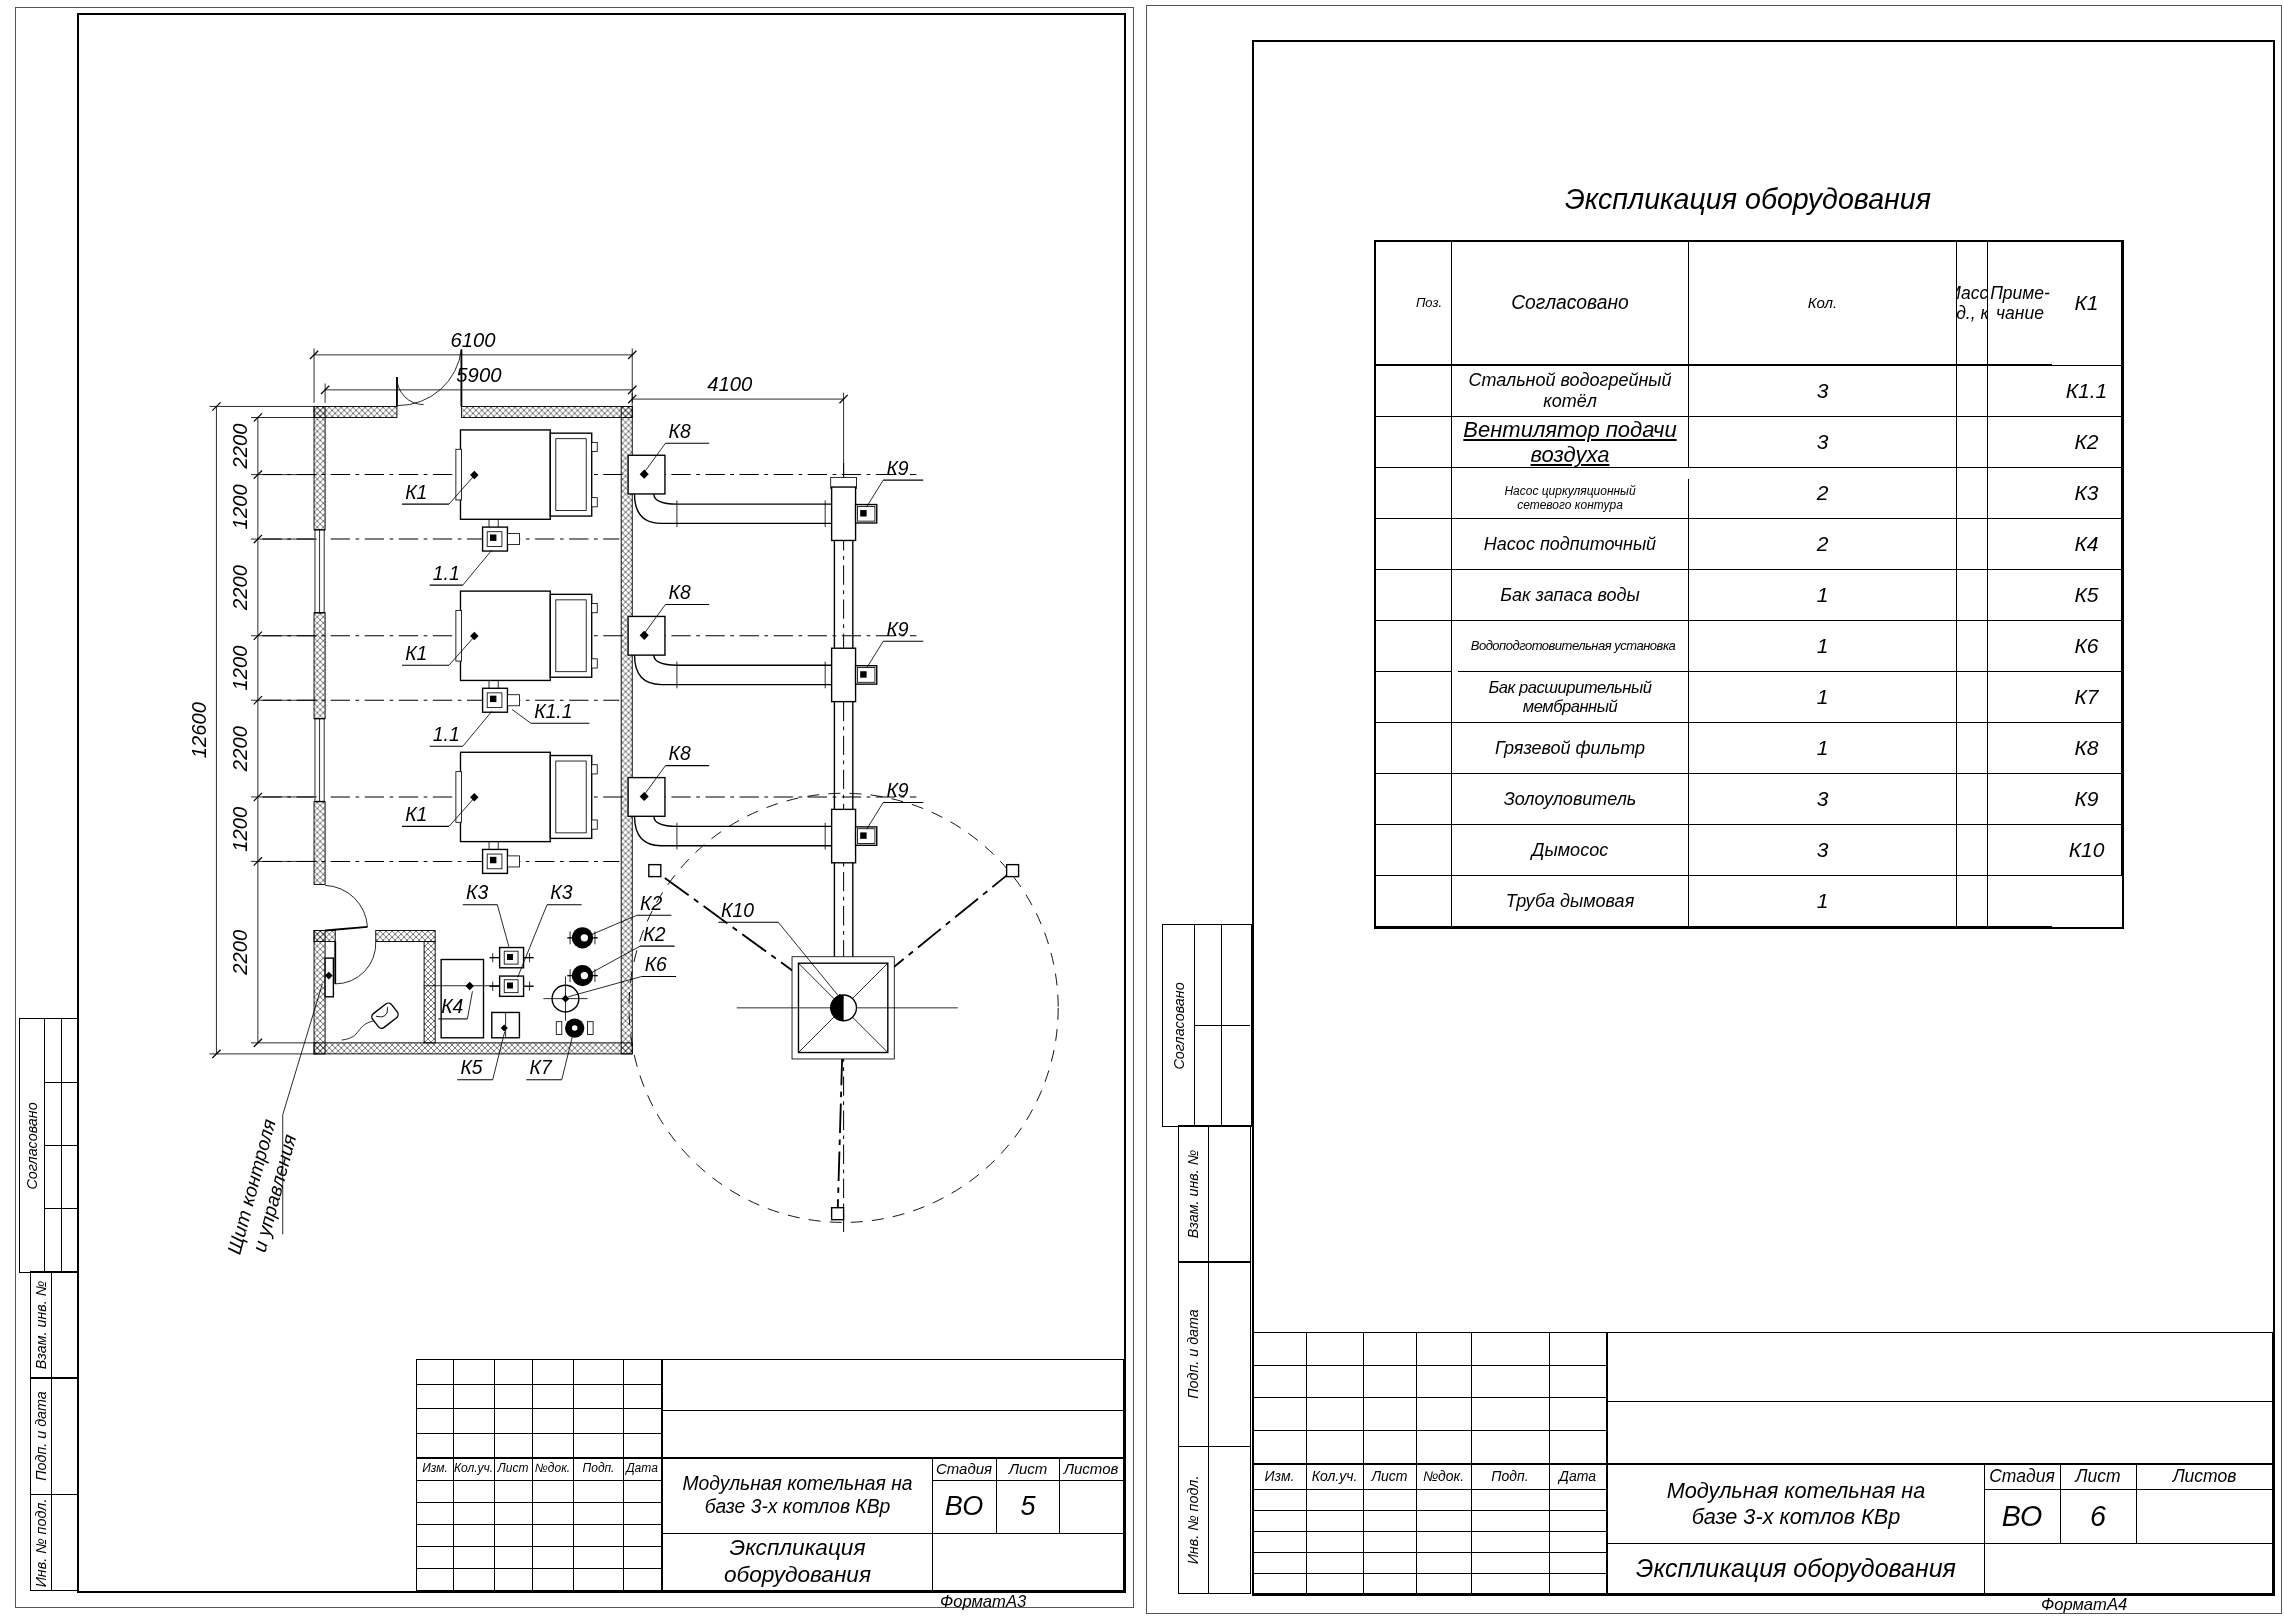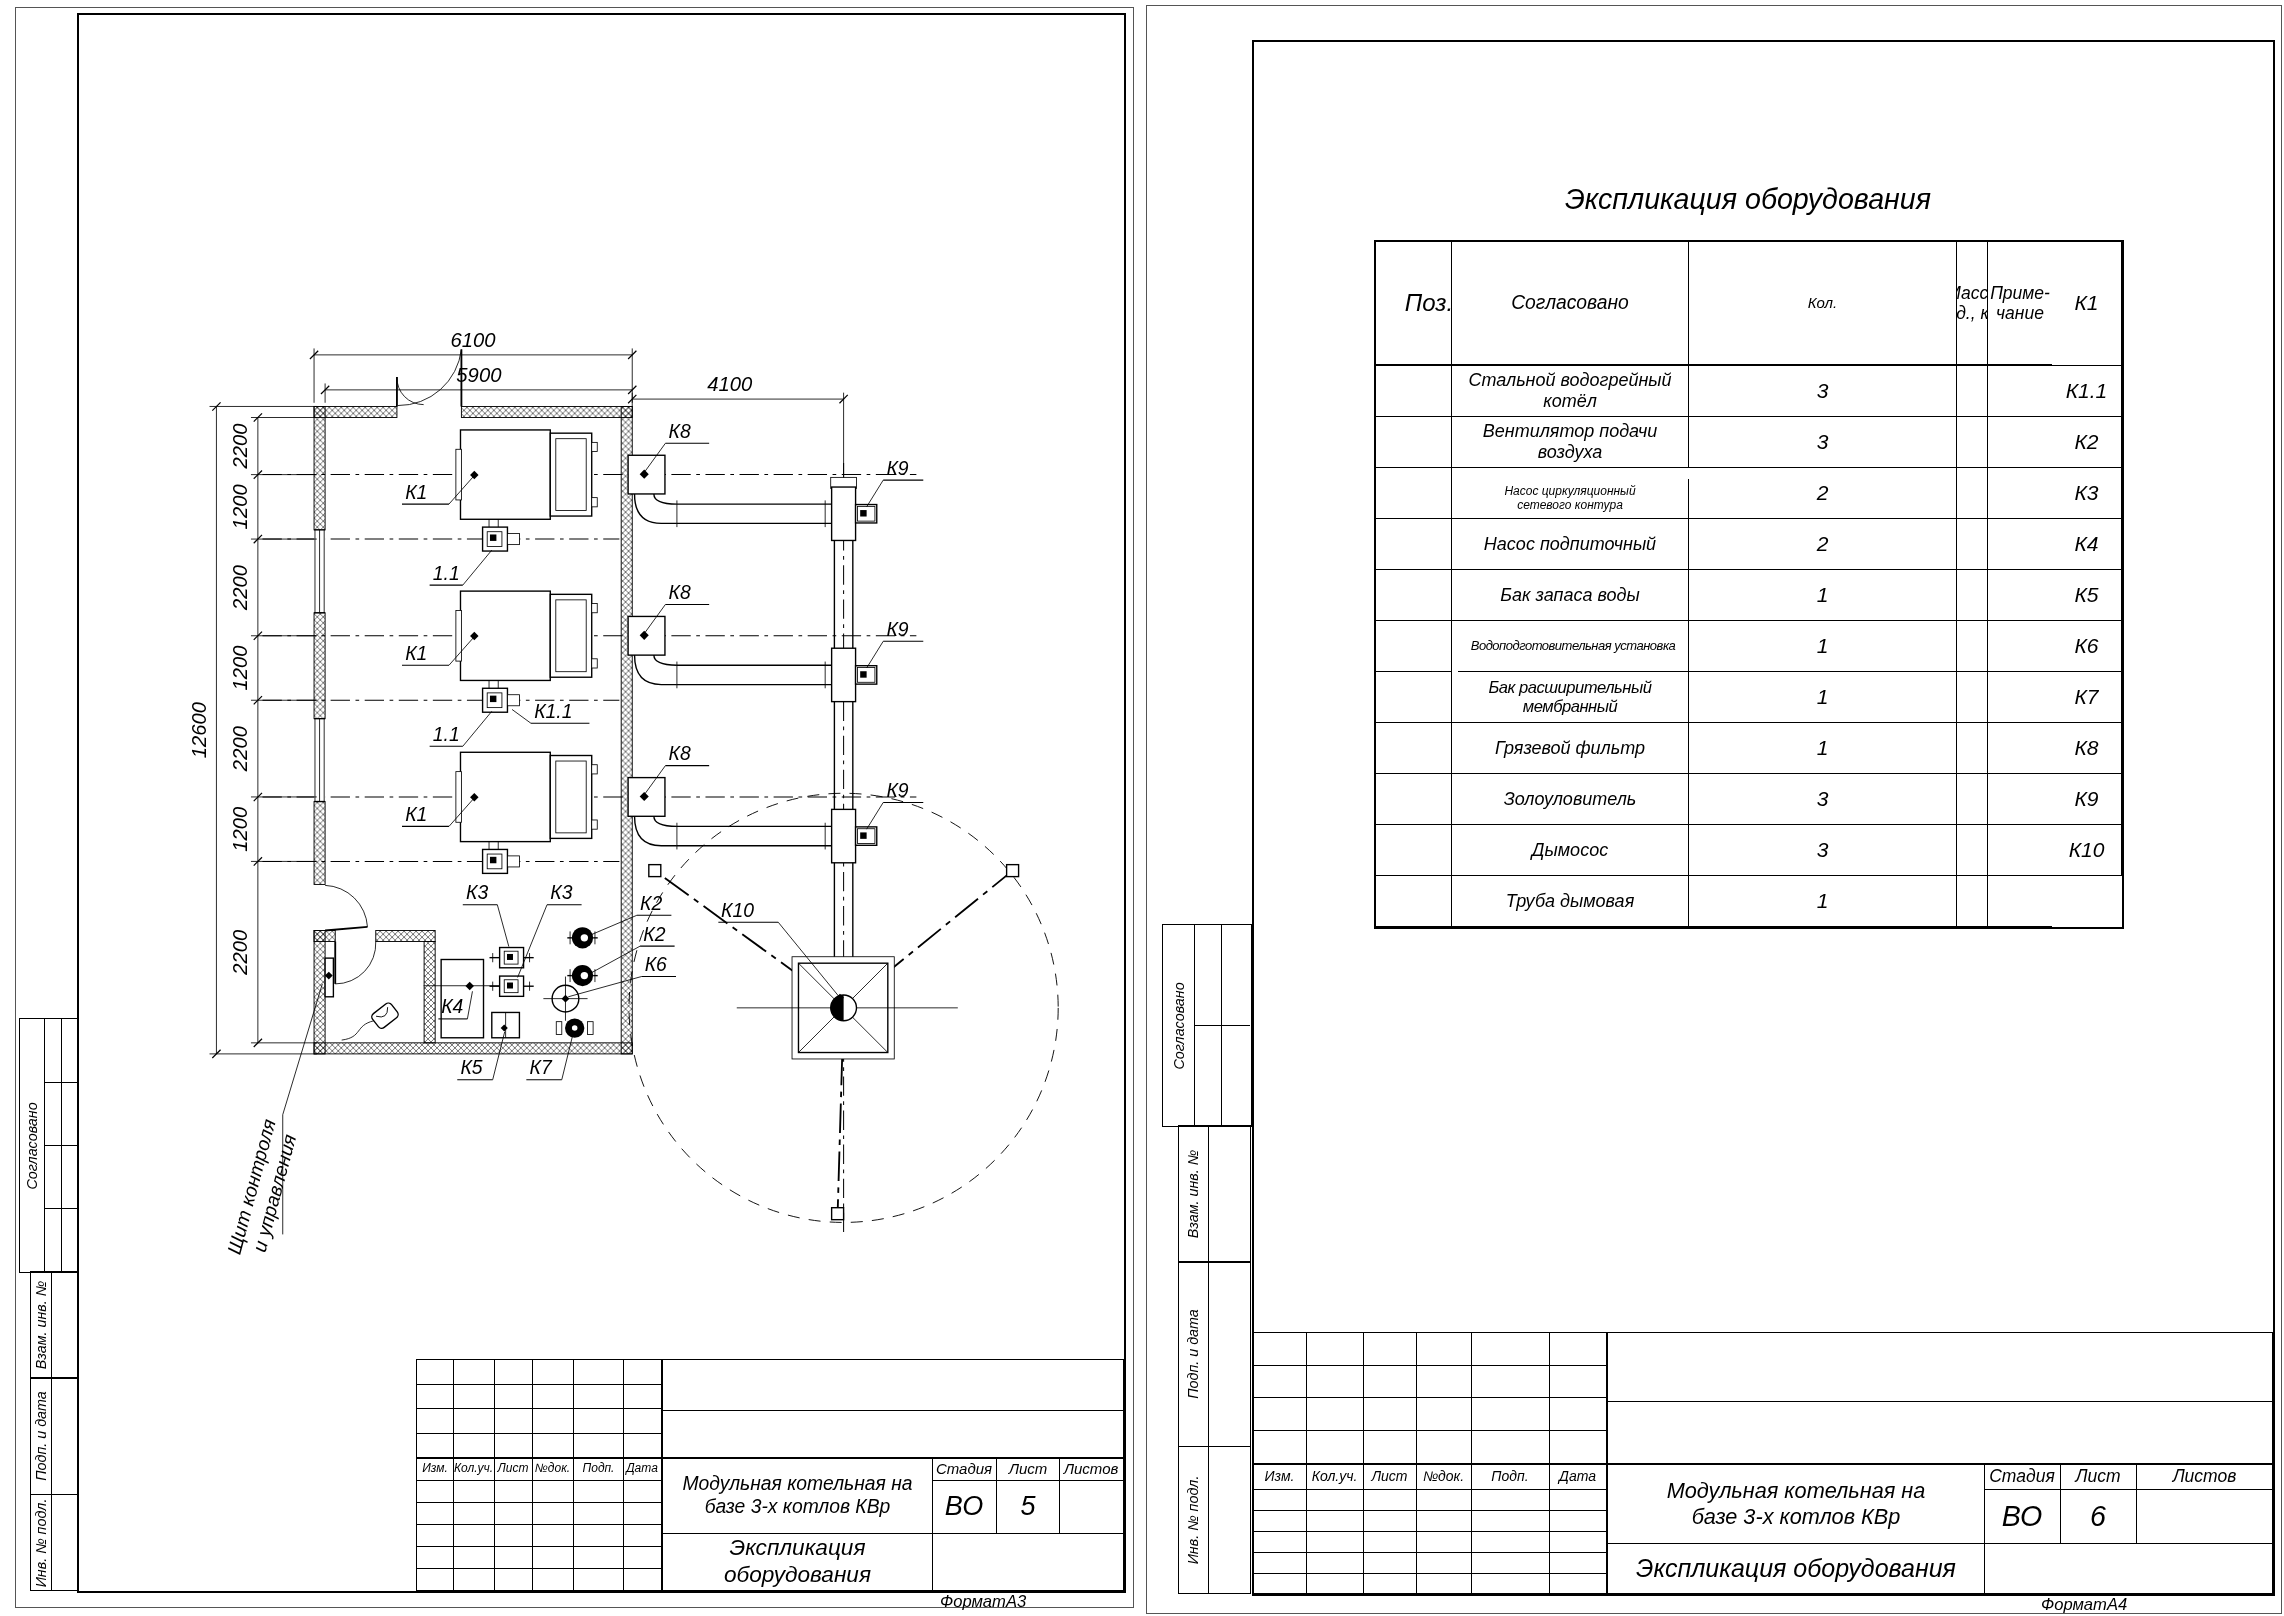--- a/index.html
+++ b/index.html
@@ -501,37 +501,37 @@
       <path class="ldr" d="M614,2680 L614,2420 L700,2136"></path>
     </g>
   </svg>
 
   <div class="sheet-edge" style="left:1146px;top:4.6px;width:1134px;height:1607px;"></div>
   <div class="frame" style="left:1252px;top:40px;width:1019px;height:1552px;"></div>
 
   <div class="heading" style="left:1375px;top:183px;width:746px;">Экспликация оборудования</div>
 
   <div class="grid-table" style="left:1374px;top:240px;grid-template-columns:76px 237px 268px 31px 64px 70px;grid-template-rows:124px repeat(11,51px);">
-    <div class="gc hdr" style="font-size:24px;padding-left:31px;">Поз.</div>
+    <div class="gc hdr" style="font-size:13px;padding-left:31px;">Поз.</div>
     <div class="gc hdr" style="font-size:19.3px;">Согласовано</div>
     <div class="gc hdr" style="font-size:15px;">Кол.</div>
     <div class="gc hdr" style="font-size:17.5px;">Масса
 ед., кг</div>
     <div class="gc hdr last" style="font-size:17.5px;">Приме-
 чание</div>
 
     <div class="gc" style="font-size:21px;">К1</div>
       <div class="gc"></div>
       <div class="gc" style="font-size:18px;">Стальной водогрейный котёл</div>
       <div class="gc" style="font-size:21px;">3</div>
       <div class="gc"></div>
       <div class="gc last"></div>
     <div class="gc" style="font-size:21px;">К1.1</div>
       <div class="gc"></div>
-      <div class="gc" style="font-size:18px;">Вентилятор подачи воздуха</div>
+      <div class="gc" style="font-size:22px;text-decoration:underline;">Вентилятор подачи воздуха</div>
       <div class="gc" style="font-size:21px;">3</div>
       <div class="gc"></div>
       <div class="gc last"></div>
     <div class="gc" style="font-size:21px;">К2</div>
       <div class="gc"></div>
       <div class="gc" style="font-size:12px;margin-top:11px;">Насос циркуляционный
 сетевого контура</div>
       <div class="gc" style="font-size:21px;">2</div>
       <div class="gc"></div>
       <div class="gc last"></div>

